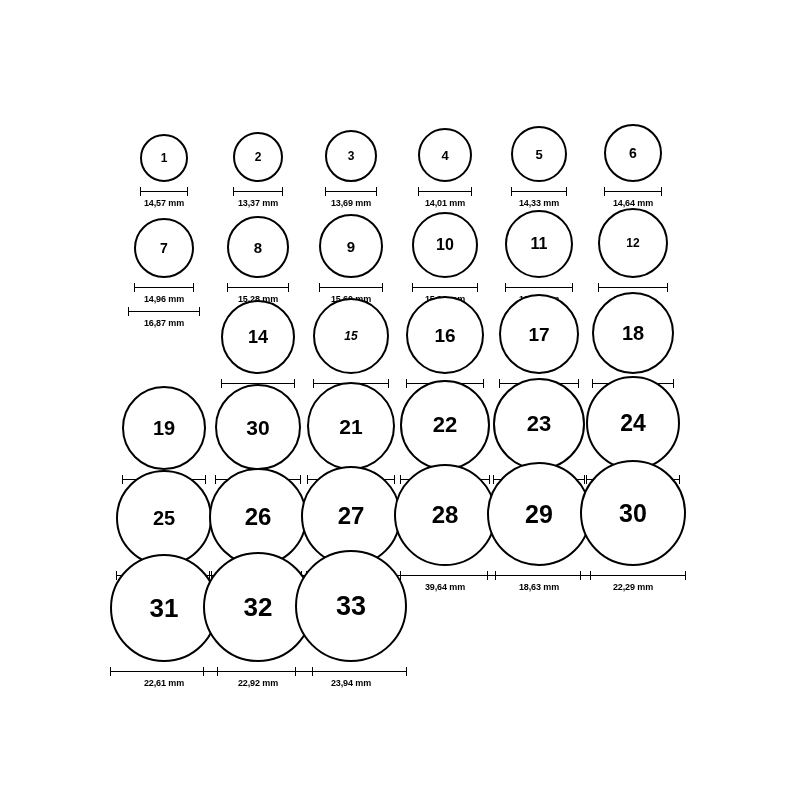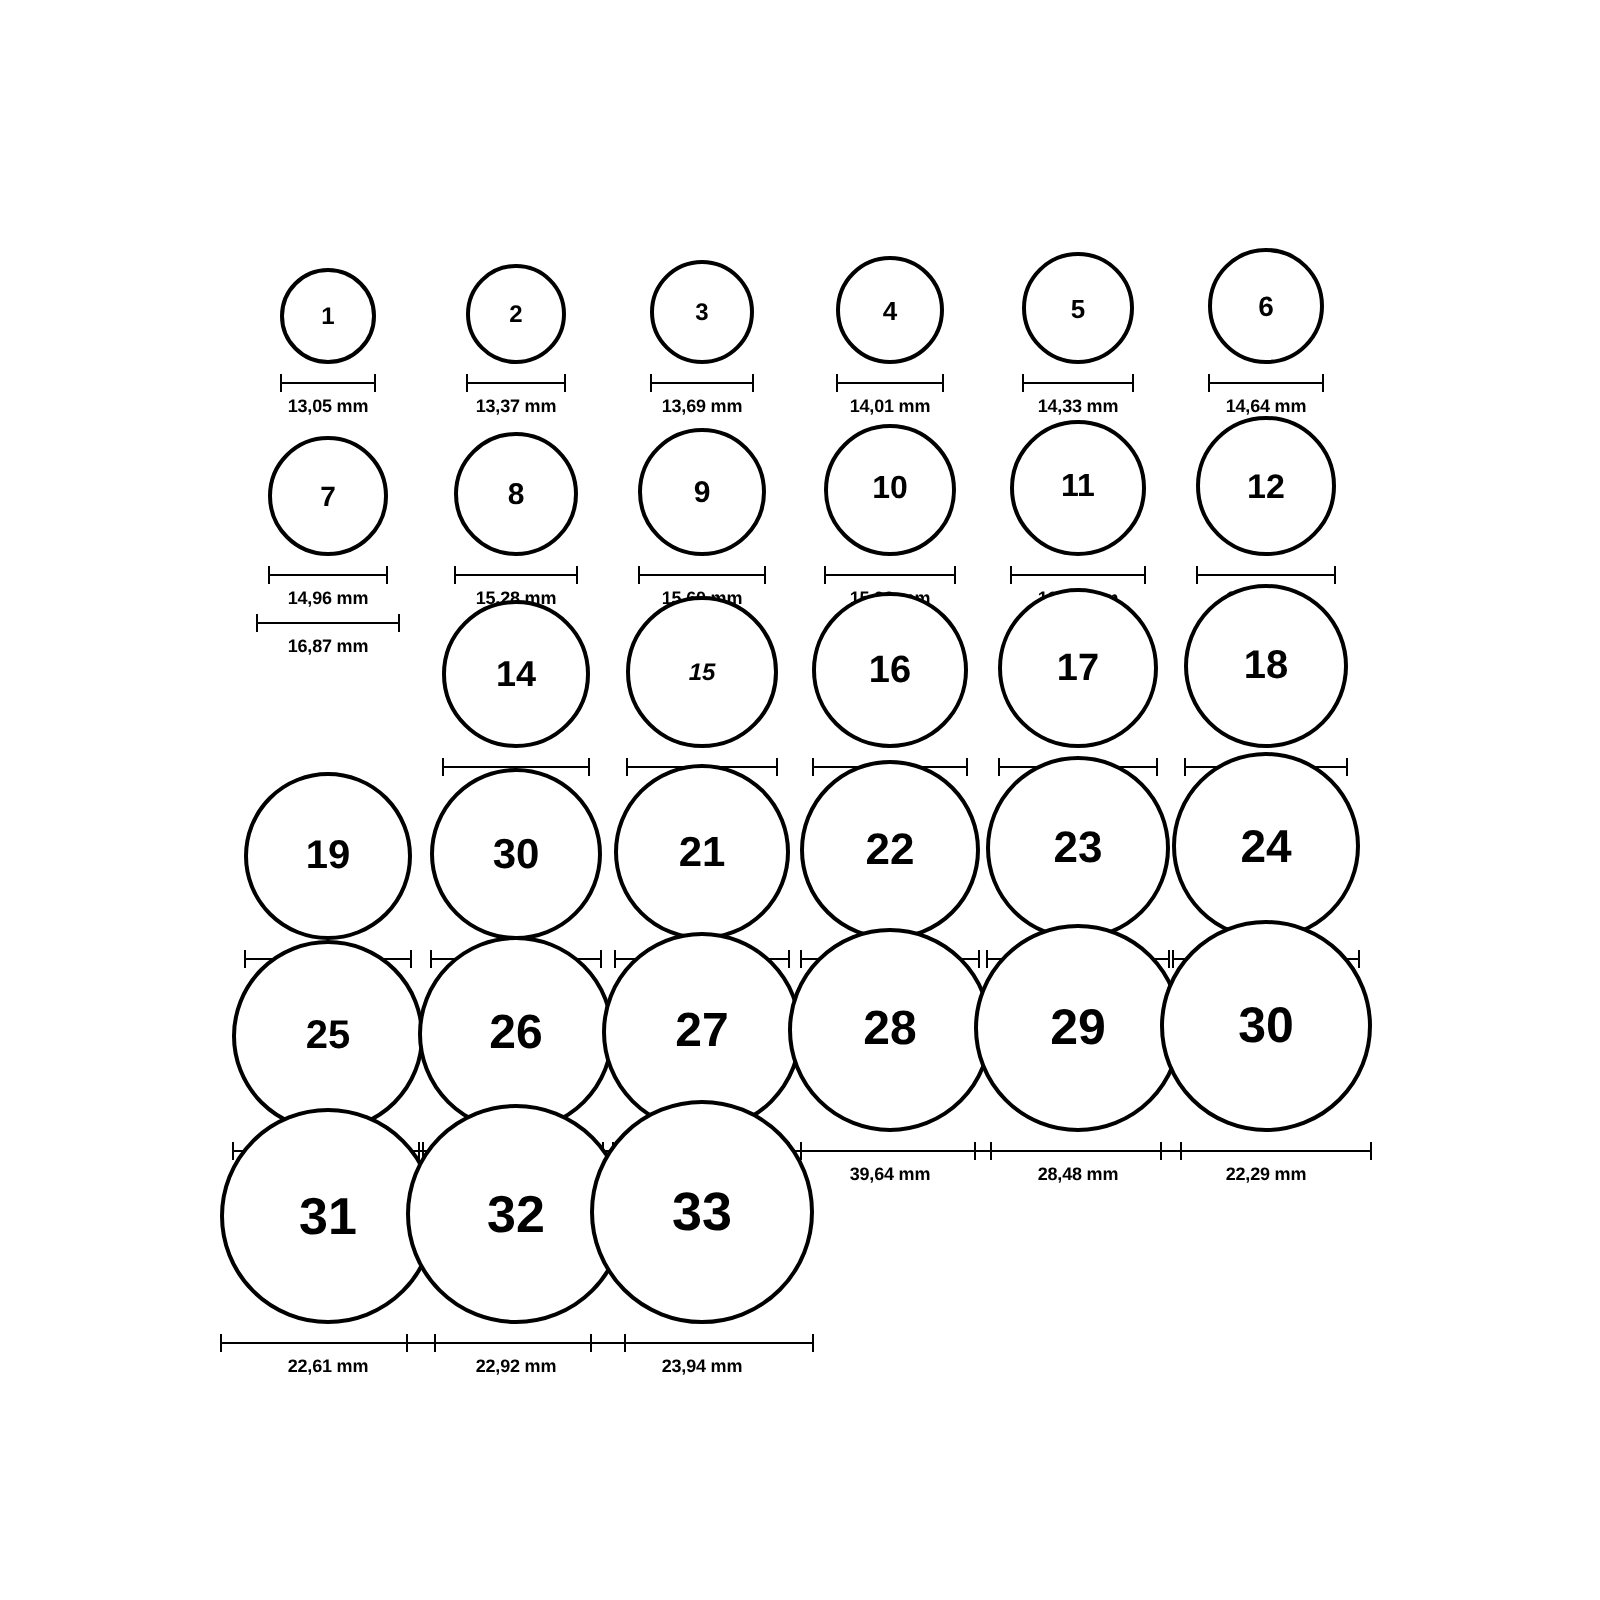--- a/index.html
+++ b/index.html
@@ -77,21 +77,21 @@
 <div id="sizer-chart">
     <div class="cell" style="position: absolute; left: 104px; top: 134px; width: 120px;">
       <div class="ring" style="width: 48px; height: 48px;">
         <span class="ring-number" style="font-size: 12px;">1</span>
       </div>
       <div class="measure" style="width: 48px;">
         <div class="bar"></div>
         <div class="tick left"></div>
         <div class="tick right"></div>
       </div>
-      <div class="mm-label">13,05 mm</div>
+      <div class="mm-label">14,57 mm</div>
     </div>
     <div class="cell" style="position: absolute; left: 198px; top: 132px; width: 120px;">
       <div class="ring" style="width: 50px; height: 50px;">
         <span class="ring-number" style="font-size: 12px;">2</span>
       </div>
       <div class="measure" style="width: 50px;">
         <div class="bar"></div>
         <div class="tick left"></div>
         <div class="tick right"></div>
       </div>
@@ -191,21 +191,21 @@
       </div>
       <div class="measure" style="width: 68px;">
         <div class="bar"></div>
         <div class="tick left"></div>
         <div class="tick right"></div>
       </div>
       <div class="mm-label">16,24 mm</div>
     </div>
     <div class="cell" style="position: absolute; left: 573px; top: 208px; width: 120px;">
       <div class="ring" style="width: 70px; height: 70px;">
-        <span class="ring-number" style="font-size: 17px;">12</span>
+        <span class="ring-number" style="font-size: 12px;">12</span>
       </div>
       <div class="measure" style="width: 70px;">
         <div class="bar"></div>
         <div class="tick left"></div>
         <div class="tick right"></div>
       </div>
       <div class="mm-label">16,56 mm</div>
     </div>
     <div class="cell" style="position: absolute; left: 104px; top: 302px; width: 120px;">
       <div class="measure" style="width: 72px;">
@@ -382,21 +382,21 @@
     </div>
     <div class="cell" style="position: absolute; left: 479px; top: 462px; width: 120px;">
       <div class="ring" style="width: 104px; height: 104px;">
         <span class="ring-number" style="font-size: 25px;">29</span>
       </div>
       <div class="measure" style="width: 104px;">
         <div class="bar"></div>
         <div class="tick left"></div>
         <div class="tick right"></div>
       </div>
-      <div class="mm-label">28,48 mm</div>
+      <div class="mm-label">18,63 mm</div>
     </div>
     <div class="cell" style="position: absolute; left: 573px; top: 460px; width: 120px;">
       <div class="ring" style="width: 106px; height: 106px;">
         <span class="ring-number" style="font-size: 25px;">30</span>
       </div>
       <div class="measure" style="width: 106px;">
         <div class="bar"></div>
         <div class="tick left"></div>
         <div class="tick right"></div>
       </div>

